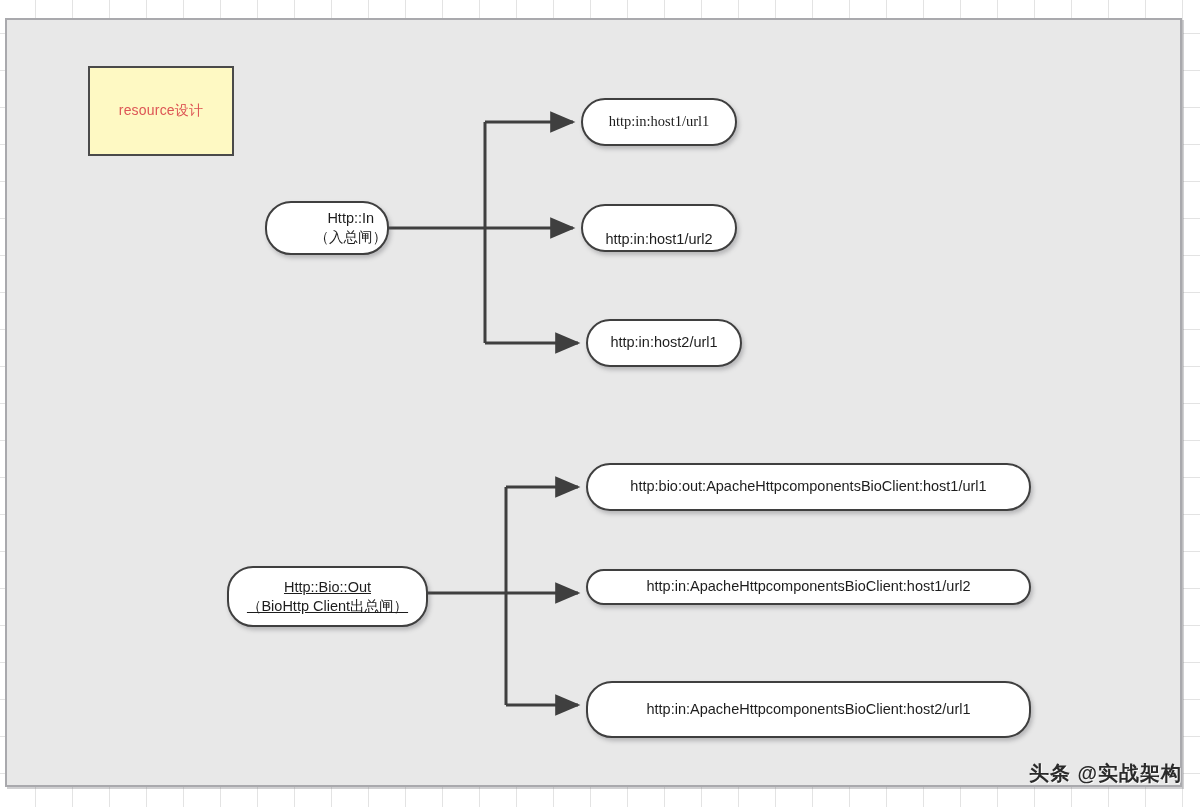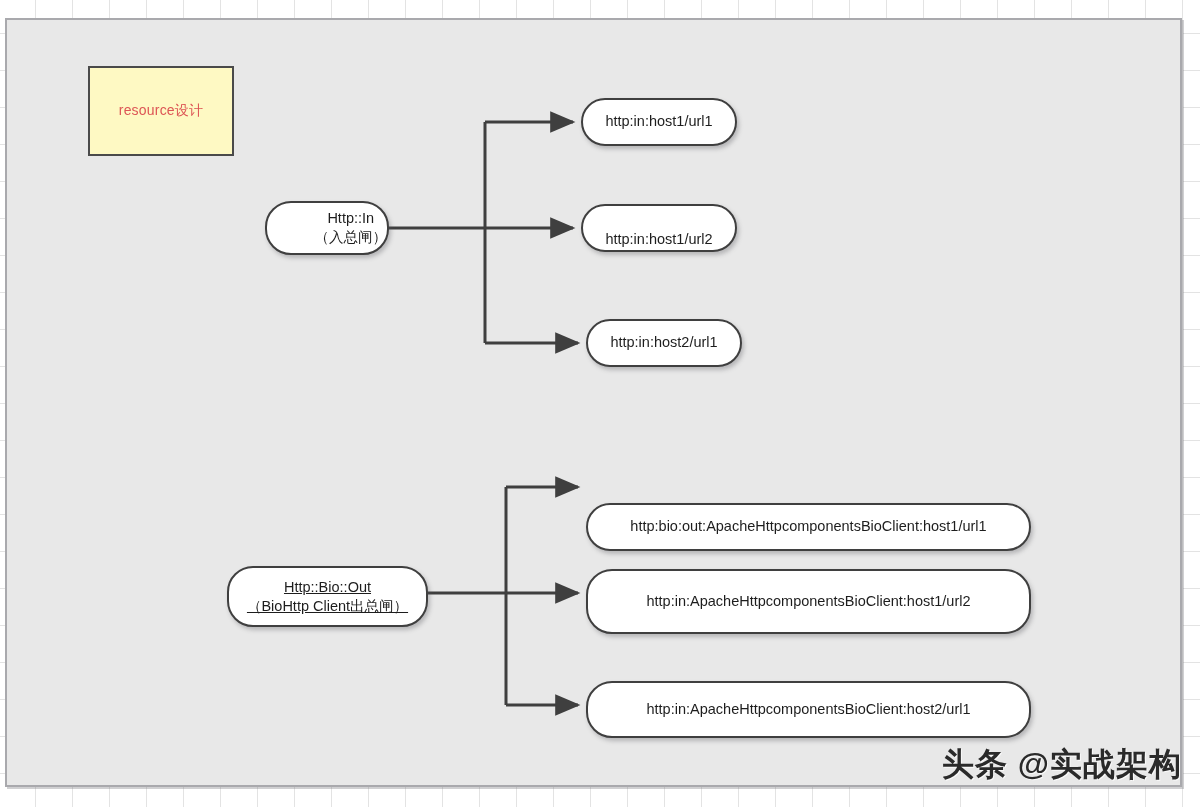--- a/index.html
+++ b/index.html
@@ -85,21 +85,21 @@
     line-height: 1.35;
   }
   .node .node-label { white-space: nowrap; }
   .node.multiline { line-height: 1.3; }
 
   
   #watermark {
     position: absolute;
     right: 18px;
     bottom: 20px;
-    font-size: 32px;
+    font-size: 20px;
     font-weight: bold;
     color: #2a2a2a;
     letter-spacing: 1px;
     text-shadow: 1px 1px 0 rgba(255,255,255,0.75);
     white-space: nowrap;
     margin-top: 24px;
   }
 </style>
 </head>
 <body>
@@ -136,44 +136,44 @@
   </g>
 </svg>
 
 <div class="node multiline" style="left:265px; top:201px; width:124px; height:54px;justify-content:flex-end;">
   <div>
     <div>Http::In</div>
     <div>（入总闸）</div>
   </div>
 </div>
 
-<div class="node" style="left:581px; top:98px; width:156px; height:48px;">
+<div class="node" style="left:581px; top:98px; width:156px; height:48px;font-family:Liberation Serif, serif;">
   <span class="node-label">http:in:host1/url1</span>
 </div>
 
 <div class="node" style="left:581px; top:204px; width:156px; height:48px;align-items:flex-end;">
   <span class="node-label">http:in:host1/url2</span>
 </div>
 
 <div class="node" style="left:586px; top:319px; width:156px; height:48px;text-align:center;">
   <span class="node-label">http:in:host2/url1</span>
 </div>
 
 <div class="node multiline" style="left:227px; top:566px; width:201px; height:61px;text-decoration:underline;">
   <div>
     <div>Http::Bio::Out</div>
     <div>（BioHttp Client出总闸）</div>
   </div>
 </div>
 
-<div class="node" style="left:586px; top:463px; width:445px; height:48px;margin-top:40px;">
+<div class="node" style="left:586px; top:463px; width:445px; height:48px;">
   <span class="node-label">http:bio:out:ApacheHttpcomponentsBioClient:host1/url1</span>
 </div>
 
-<div class="node" style="left:586px; top:569px; width:445px; height:65px;">
+<div class="node" style="left:586px; top:569px; width:445px; height:36px;">
   <span class="node-label">http:in:ApacheHttpcomponentsBioClient:host1/url2</span>
 </div>
 
 <div class="node" style="left:586px; top:681px; width:445px; height:57px;">
   <span class="node-label">http:in:ApacheHttpcomponentsBioClient:host2/url1</span>
 </div>
 
 <div id="watermark">头条 @实战架构</div>
 
 </body></html>

